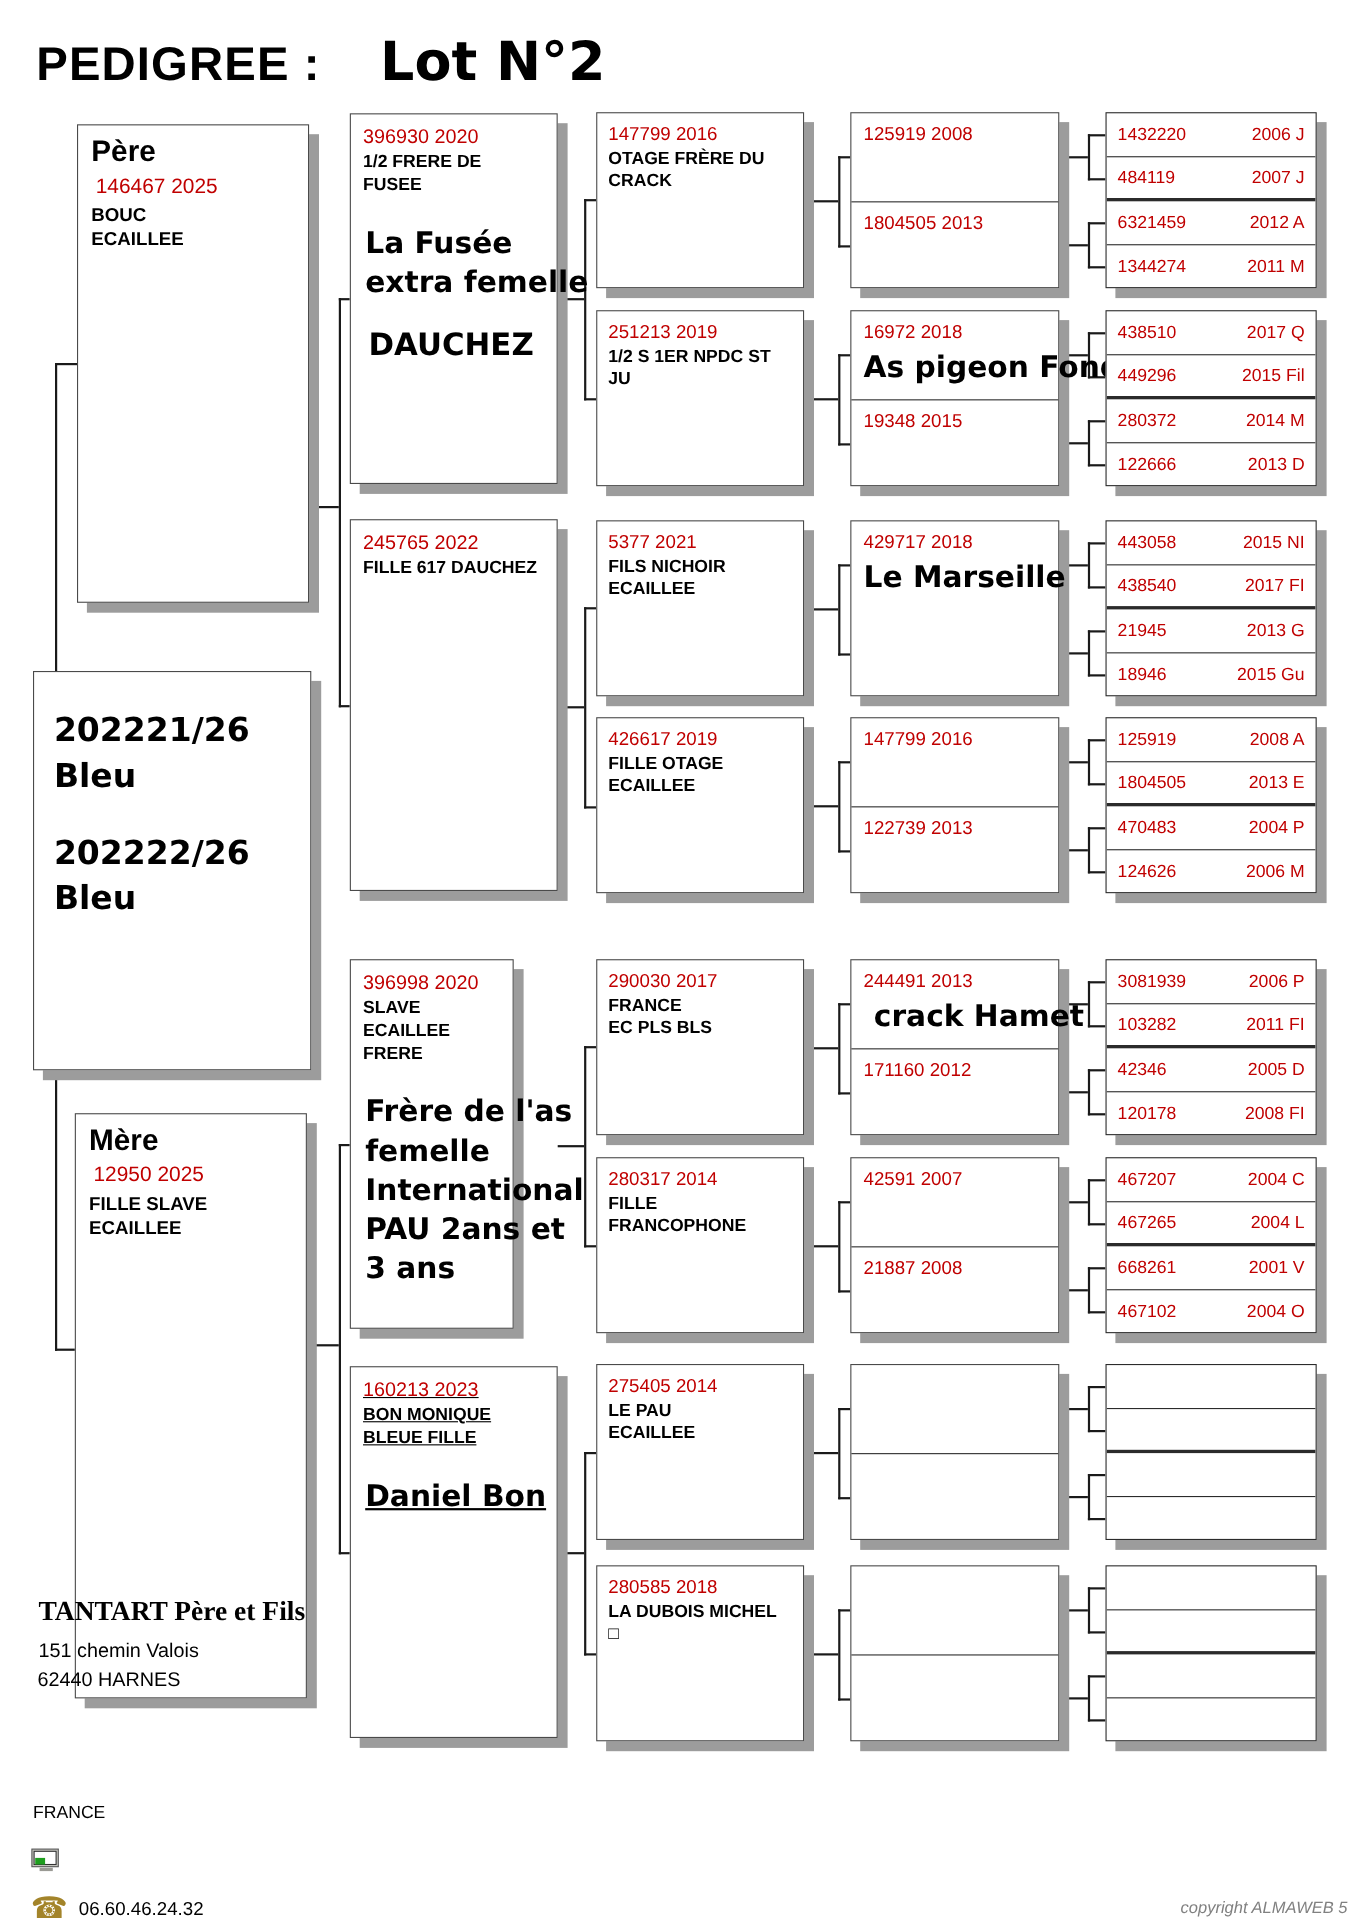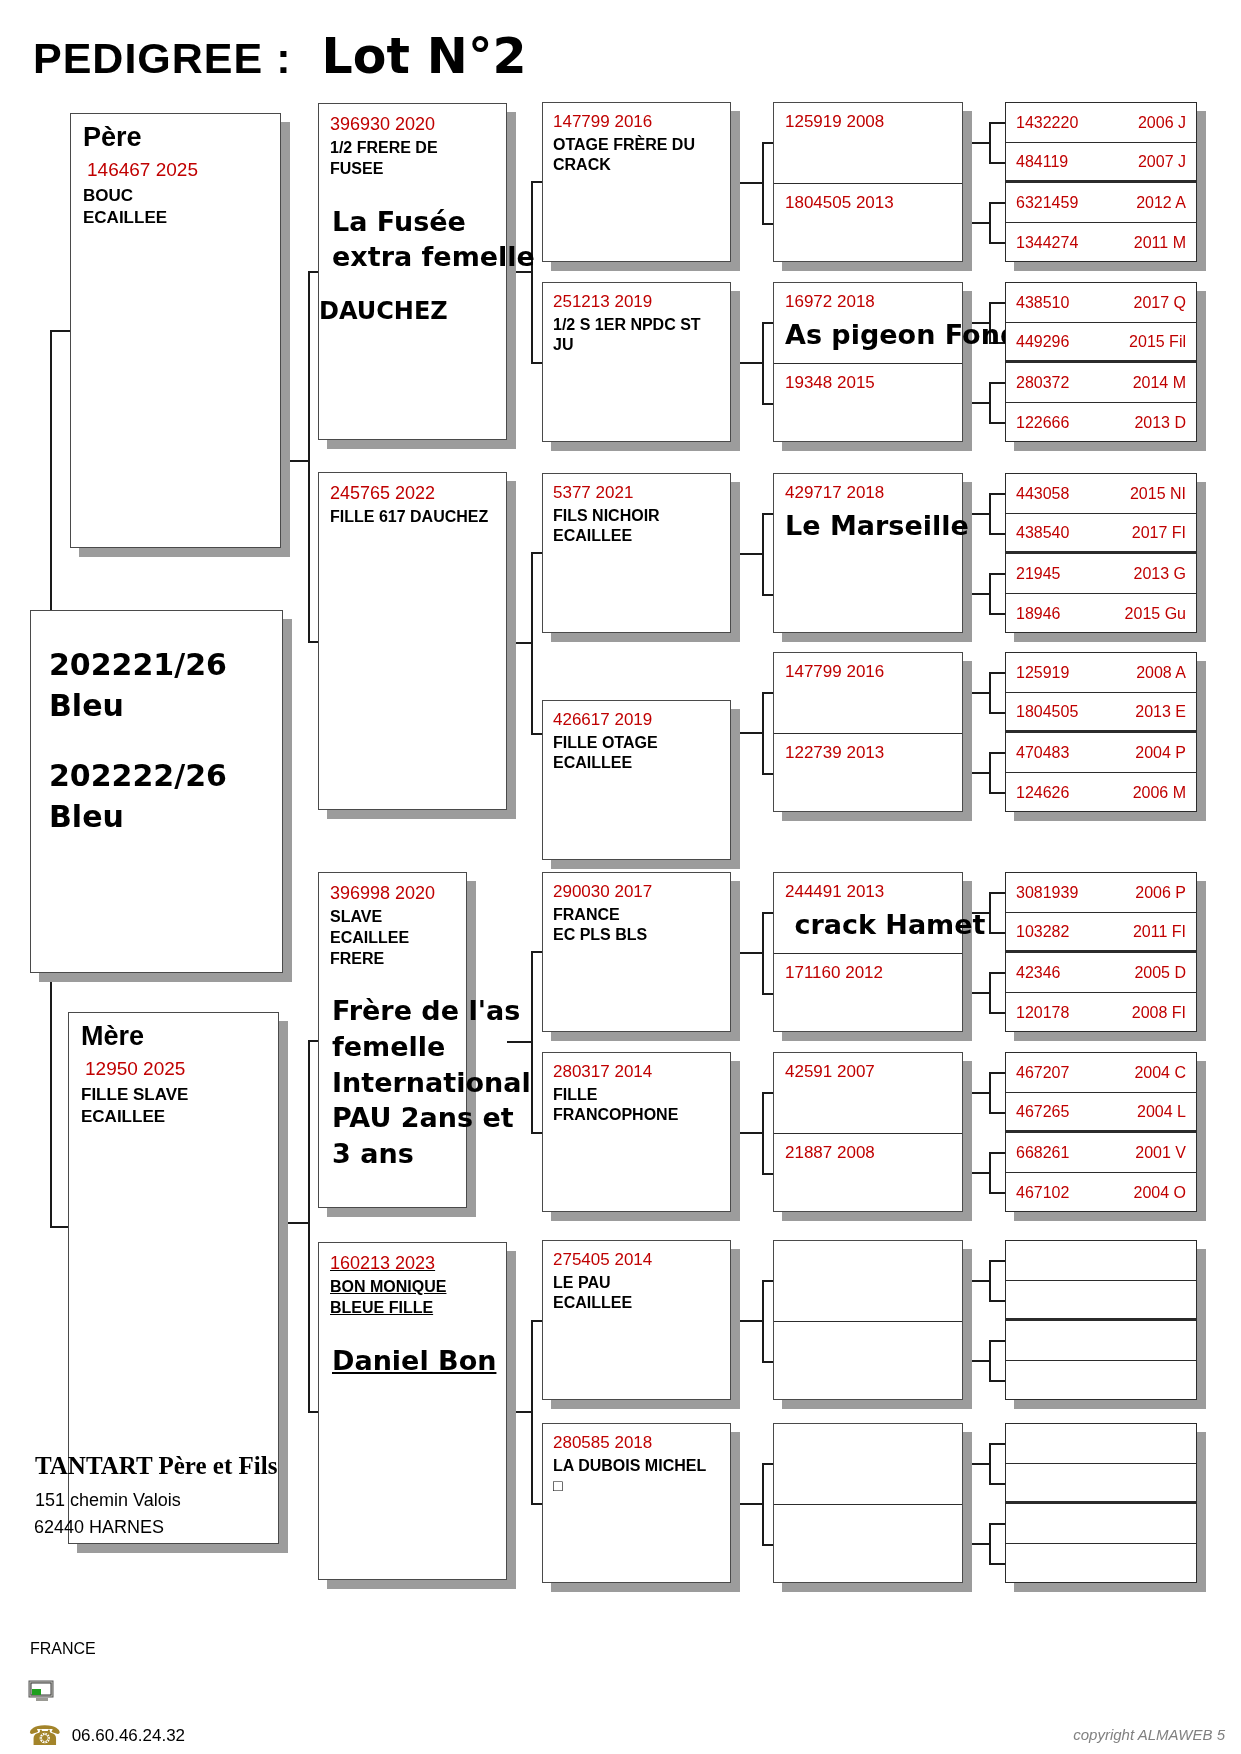--- a/index.html
+++ b/index.html
@@ -2,21 +2,21 @@
 <html><head>
 <meta charset="utf-8">
 <style>
   html,body{margin:0;padding:0;background:#fff;}
   .page{position:relative;width:1241px;height:1754px;background:#fff;
         font-family:"Liberation Sans",sans-serif;overflow:hidden;}
 
   
   .title{position:absolute;left:33px;top:28px;display:flex;align-items:baseline;gap:30px;}
   .t1{font-size:43px;font-weight:bold;letter-spacing:1px;color:#000;}
-  .t2{font-size:49px;font-weight:bold;font-family:"DejaVu Sans",sans-serif;color:#000;}
+  .t2{font-size:49px;font-weight:bold;font-family:"DejaVu Sans",sans-serif;color:#000;margin-left:24px;}
 
   
   #lines{position:absolute;left:0;top:0;width:100%;height:100%;}
   .ln{position:absolute;background:#1a1a1a;}
 
   
   .box{position:absolute;box-sizing:border-box;background:#fff;
        border:1px solid #4a4a4a;box-shadow:9px 9px 0 #9c9c9c;}
 
   
@@ -32,26 +32,26 @@
 
   
   #g2-0{left:318px;top:103px;width:189px;height:337px;}
   #g2-1{left:318px;top:472px;width:189px;height:338px;}
   #g2-2{left:318px;top:872px;width:149px;height:336px;}
   #g2-3{left:318px;top:1242px;width:189px;height:338px;text-decoration:underline;}
   .ring2{font-size:18px;color:#c00000;margin:10px 0 3px 11px;}
   .name2{font-size:16px;font-weight:bold;line-height:1.3;margin:0 0 0 11px;white-space:pre-line;}
   .bigA{font-family:"DejaVu Sans",sans-serif;font-size:27px;font-weight:bold;
         line-height:1.32;margin:24px 0 0 13px;white-space:pre;}
-  .bigB{font-family:"DejaVu Sans",sans-serif;font-size:24px;font-weight:bold;
-        margin:22px 0 0 0;white-space:pre;}
+  .bigB{font-family:"DejaVu Sans",sans-serif;font-size:28px;font-weight:bold;
+        margin:22px 0 0 16px;white-space:pre;}
 
   
   .g3{left:542px;width:189px;height:160px;}
-  #g3-0{top:102px;} #g3-1{top:282px;} #g3-2{top:473px;} #g3-3{top:652px;margin-top:48px;}
+  #g3-0{top:102px;} #g3-1{top:282px;} #g3-2{top:473px;} #g3-3{top:652px;}
   #g3-4{top:872px;} #g3-5{top:1052px;} #g3-6{top:1240px;} #g3-7{top:1423px;}
   .ring3{font-size:17px;color:#c00000;margin:9px 0 3px 10px;}
   .name3{font-size:16px;font-weight:bold;line-height:1.28;margin:2px 0 0 10px;white-space:pre-line;}
 
   
   .g4{left:773px;width:190px;height:160px;}
   #g4-0{top:102px;} #g4-1{top:282px;} #g4-2{top:473px;} #g4-3{top:652px;}
   #g4-4{top:872px;} #g4-5{top:1052px;} #g4-6{top:1240px;} #g4-7{top:1423px;}
   .g4half{position:relative;height:80px;}
   .g4half.bot{height:78px;border-top:1px solid #2c2c2c;}

